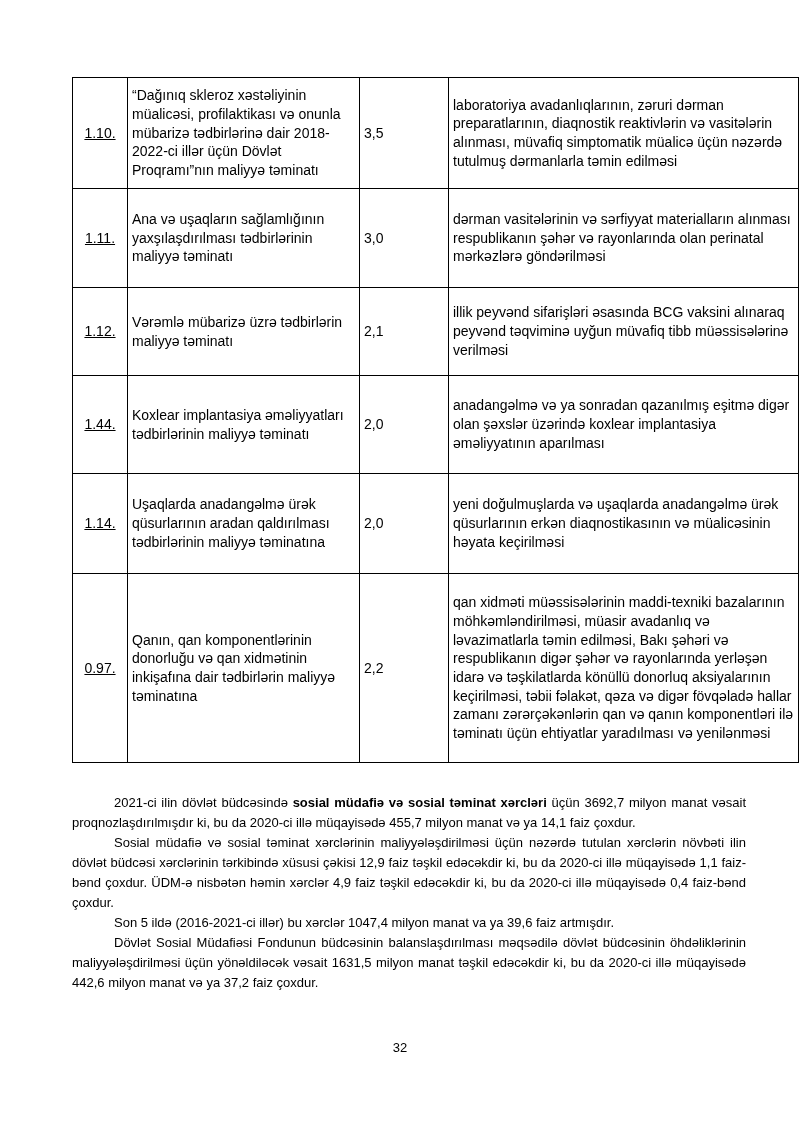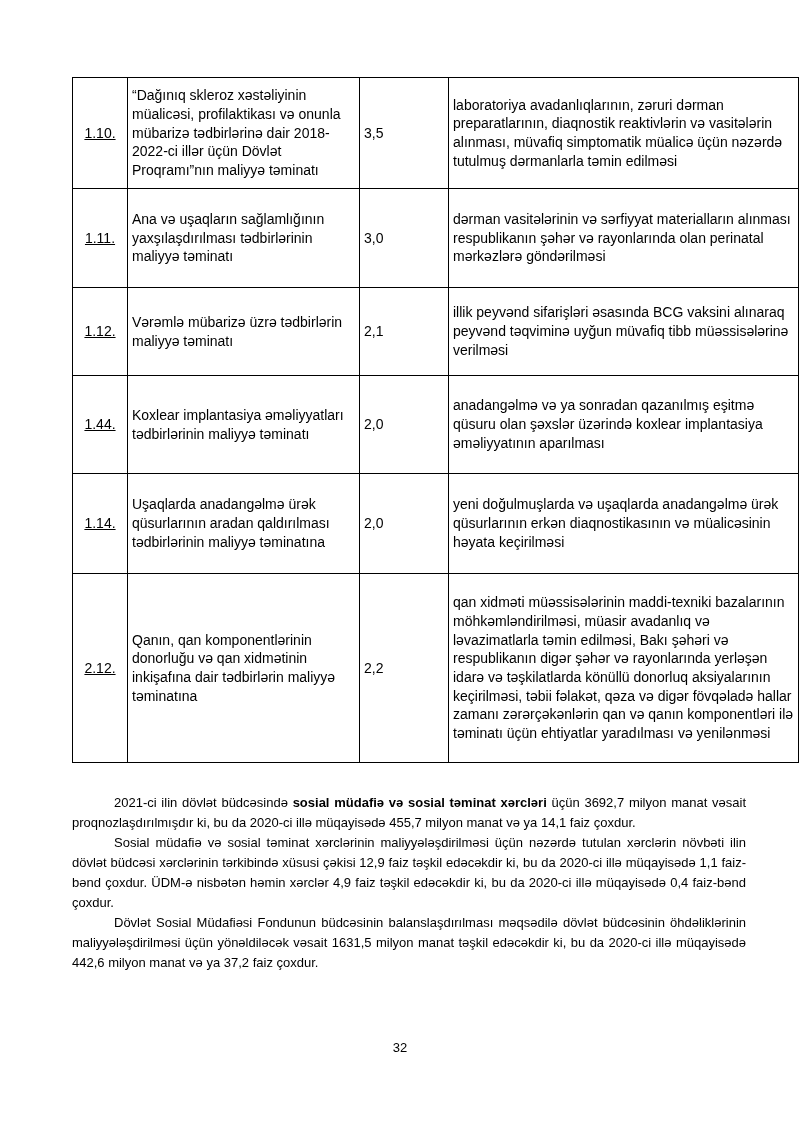--- a/index.html
+++ b/index.html
@@ -87,38 +87,39 @@
       <tr class="r2">
         <td class="c-num">1.12.</td>
         <td class="c-title">Vərəmlə mübarizə üzrə tədbirlərin maliyyə təminatı</td>
         <td class="c-amt">2,1</td>
         <td class="c-desc">illik peyvənd sifarişləri əsasında BCG vaksini alınaraq peyvənd təqviminə uyğun müvafiq tibb müəssisələrinə verilməsi</td>
       </tr>
       <tr class="r3">
         <td class="c-num">1.44.</td>
         <td class="c-title">Koxlear implantasiya əməliyyatları tədbirlərinin maliyyə təminatı</td>
         <td class="c-amt">2,0</td>
-        <td class="c-desc">anadangəlmə və ya sonradan qazanılmış eşitmə qüsuru olan şəxslər üzərində koxlear implantasiya əməliyyatının aparılması</td>
+        <td class="c-desc">anadangəlmə və ya sonradan qazanılmış eşitmə digər olan şəxslər üzərində koxlear implantasiya əməliyyatının aparılması</td>
       </tr>
       <tr class="r4">
         <td class="c-num">1.14.</td>
         <td class="c-title">Uşaqlarda anadangəlmə ürək qüsurlarının aradan qaldırılması tədbirlərinin maliyyə təminatına</td>
         <td class="c-amt">2,0</td>
         <td class="c-desc">yeni doğulmuşlarda və uşaqlarda anadangəlmə ürək qüsurlarının erkən diaqnostikasının və müalicəsinin həyata keçirilməsi</td>
       </tr>
       <tr class="r5">
-        <td class="c-num">2.12.</td>
+        <td class="c-num">0.97.</td>
         <td class="c-title">Qanın, qan komponentlərinin donorluğu və qan xidmətinin inkişafına dair tədbirlərin maliyyə təminatına</td>
         <td class="c-amt">2,2</td>
         <td class="c-desc">qan xidməti müəssisələrinin maddi-texniki bazalarının möhkəmləndirilməsi, müasir avadanlıq və ləvazimatlarla təmin edilməsi, Bakı şəhəri və respublikanın digər şəhər və rayonlarında yerləşən idarə və təşkilatlarda könüllü donorluq aksiyalarının keçirilməsi, təbii fəlakət, qəza və digər fövqəladə hallar zamanı zərərçəkənlərin qan və qanın komponentləri ilə təminatı üçün ehtiyatlar yaradılması və yenilənməsi</td>
       </tr>
     </tbody>
   </table>
 
   <div class="paras">
     <p><span>2021-ci ilin dövlət büdcəsində </span><b>sosial müdafiə və sosial təminat xərcləri</b><span> üçün 3692,7 milyon manat vəsait proqnozlaşdırılmışdır ki, bu da 2020-ci illə müqayisədə 455,7 milyon manat və ya 14,1 faiz çoxdur.</span></p>
     <p>Sosial müdafiə və sosial təminat xərclərinin maliyyələşdirilməsi üçün nəzərdə tutulan xərclərin növbəti ilin dövlət büdcəsi xərclərinin tərkibində xüsusi çəkisi 12,9 faiz təşkil edəcəkdir ki, bu da 2020-ci illə müqayisədə 1,1 faiz-bənd çoxdur. ÜDM-ə nisbətən həmin xərclər 4,9 faiz təşkil edəcəkdir ki, bu da 2020-ci illə müqayisədə 0,4 faiz-bənd çoxdur.</p>
+    <p>Son 5 ildə (2016-2021-ci illər) bu xərclər 1047,4 milyon manat va ya 39,6 faiz artmışdır.</p>
     <p>Dövlət Sosial Müdafiəsi Fondunun büdcəsinin balanslaşdırılması məqsədilə dövlət büdcəsinin öhdəliklərinin maliyyələşdirilməsi üçün yönəldiləcək vəsait 1631,5 milyon manat təşkil edəcəkdir ki, bu da 2020-ci illə müqayisədə 442,6 milyon manat və ya 37,2 faiz çoxdur.</p>
   </div>
 
   <div class="page-number">32</div>
 
 </div>
 
 </body></html>

